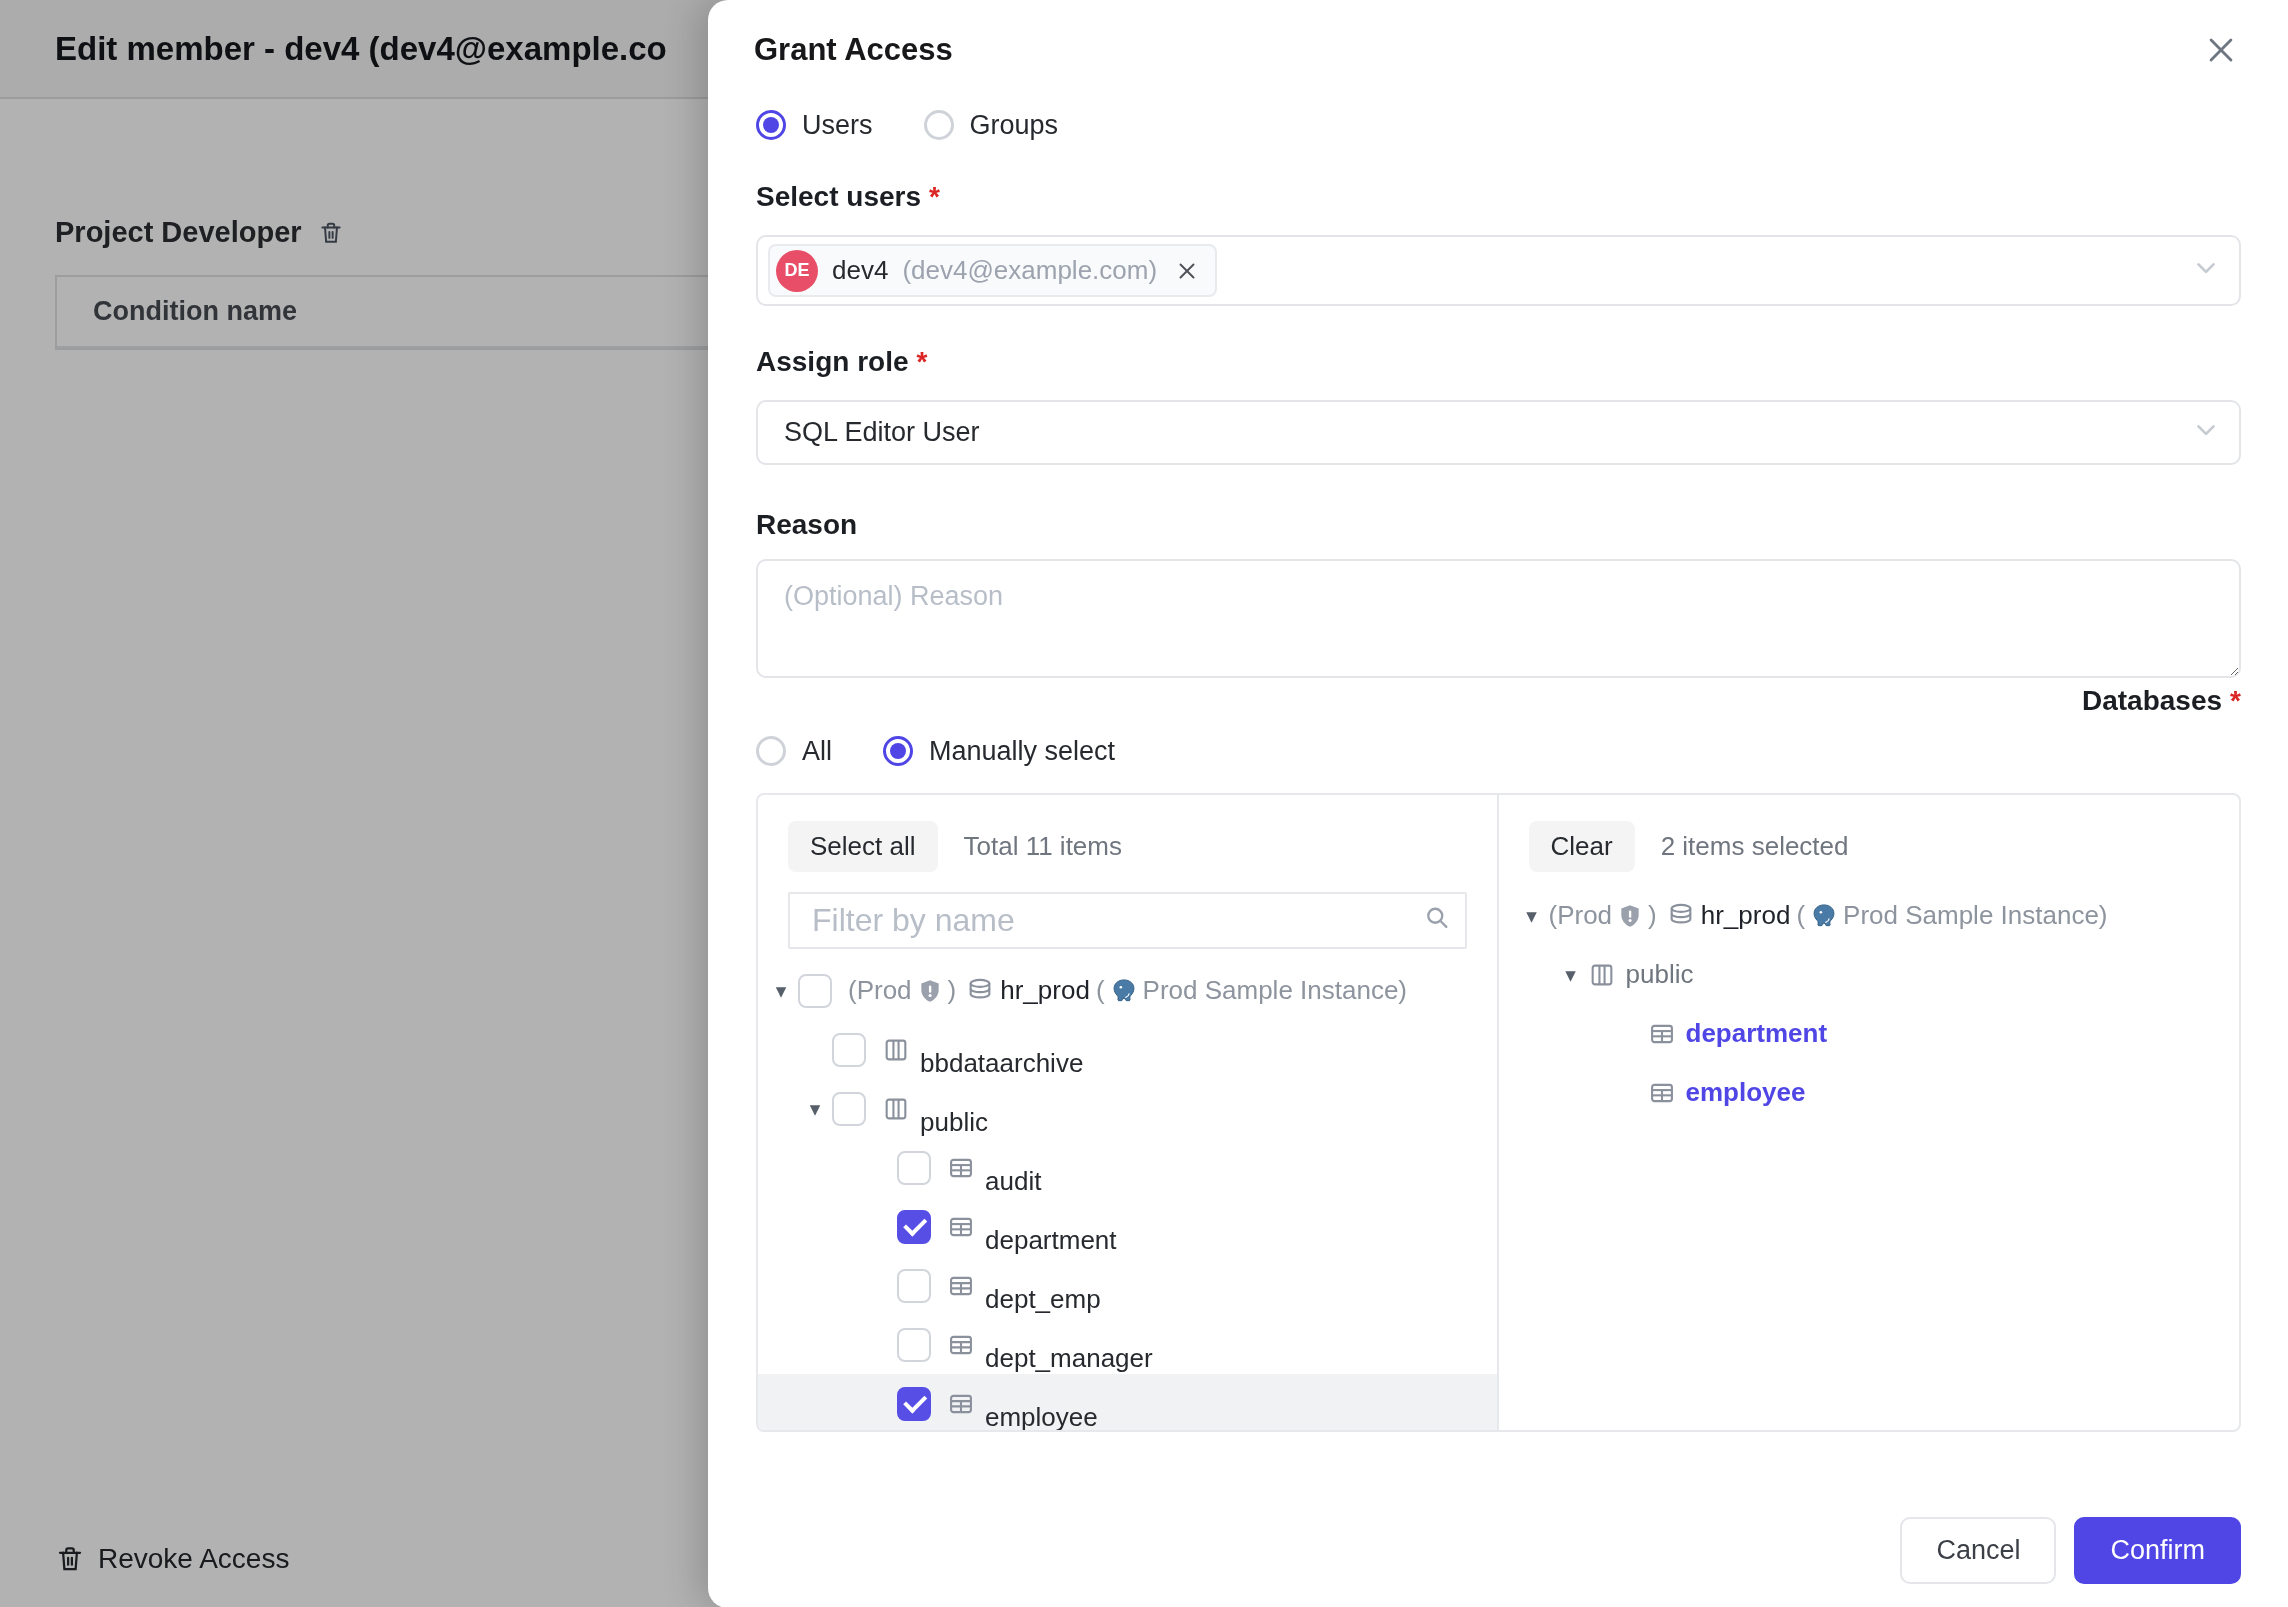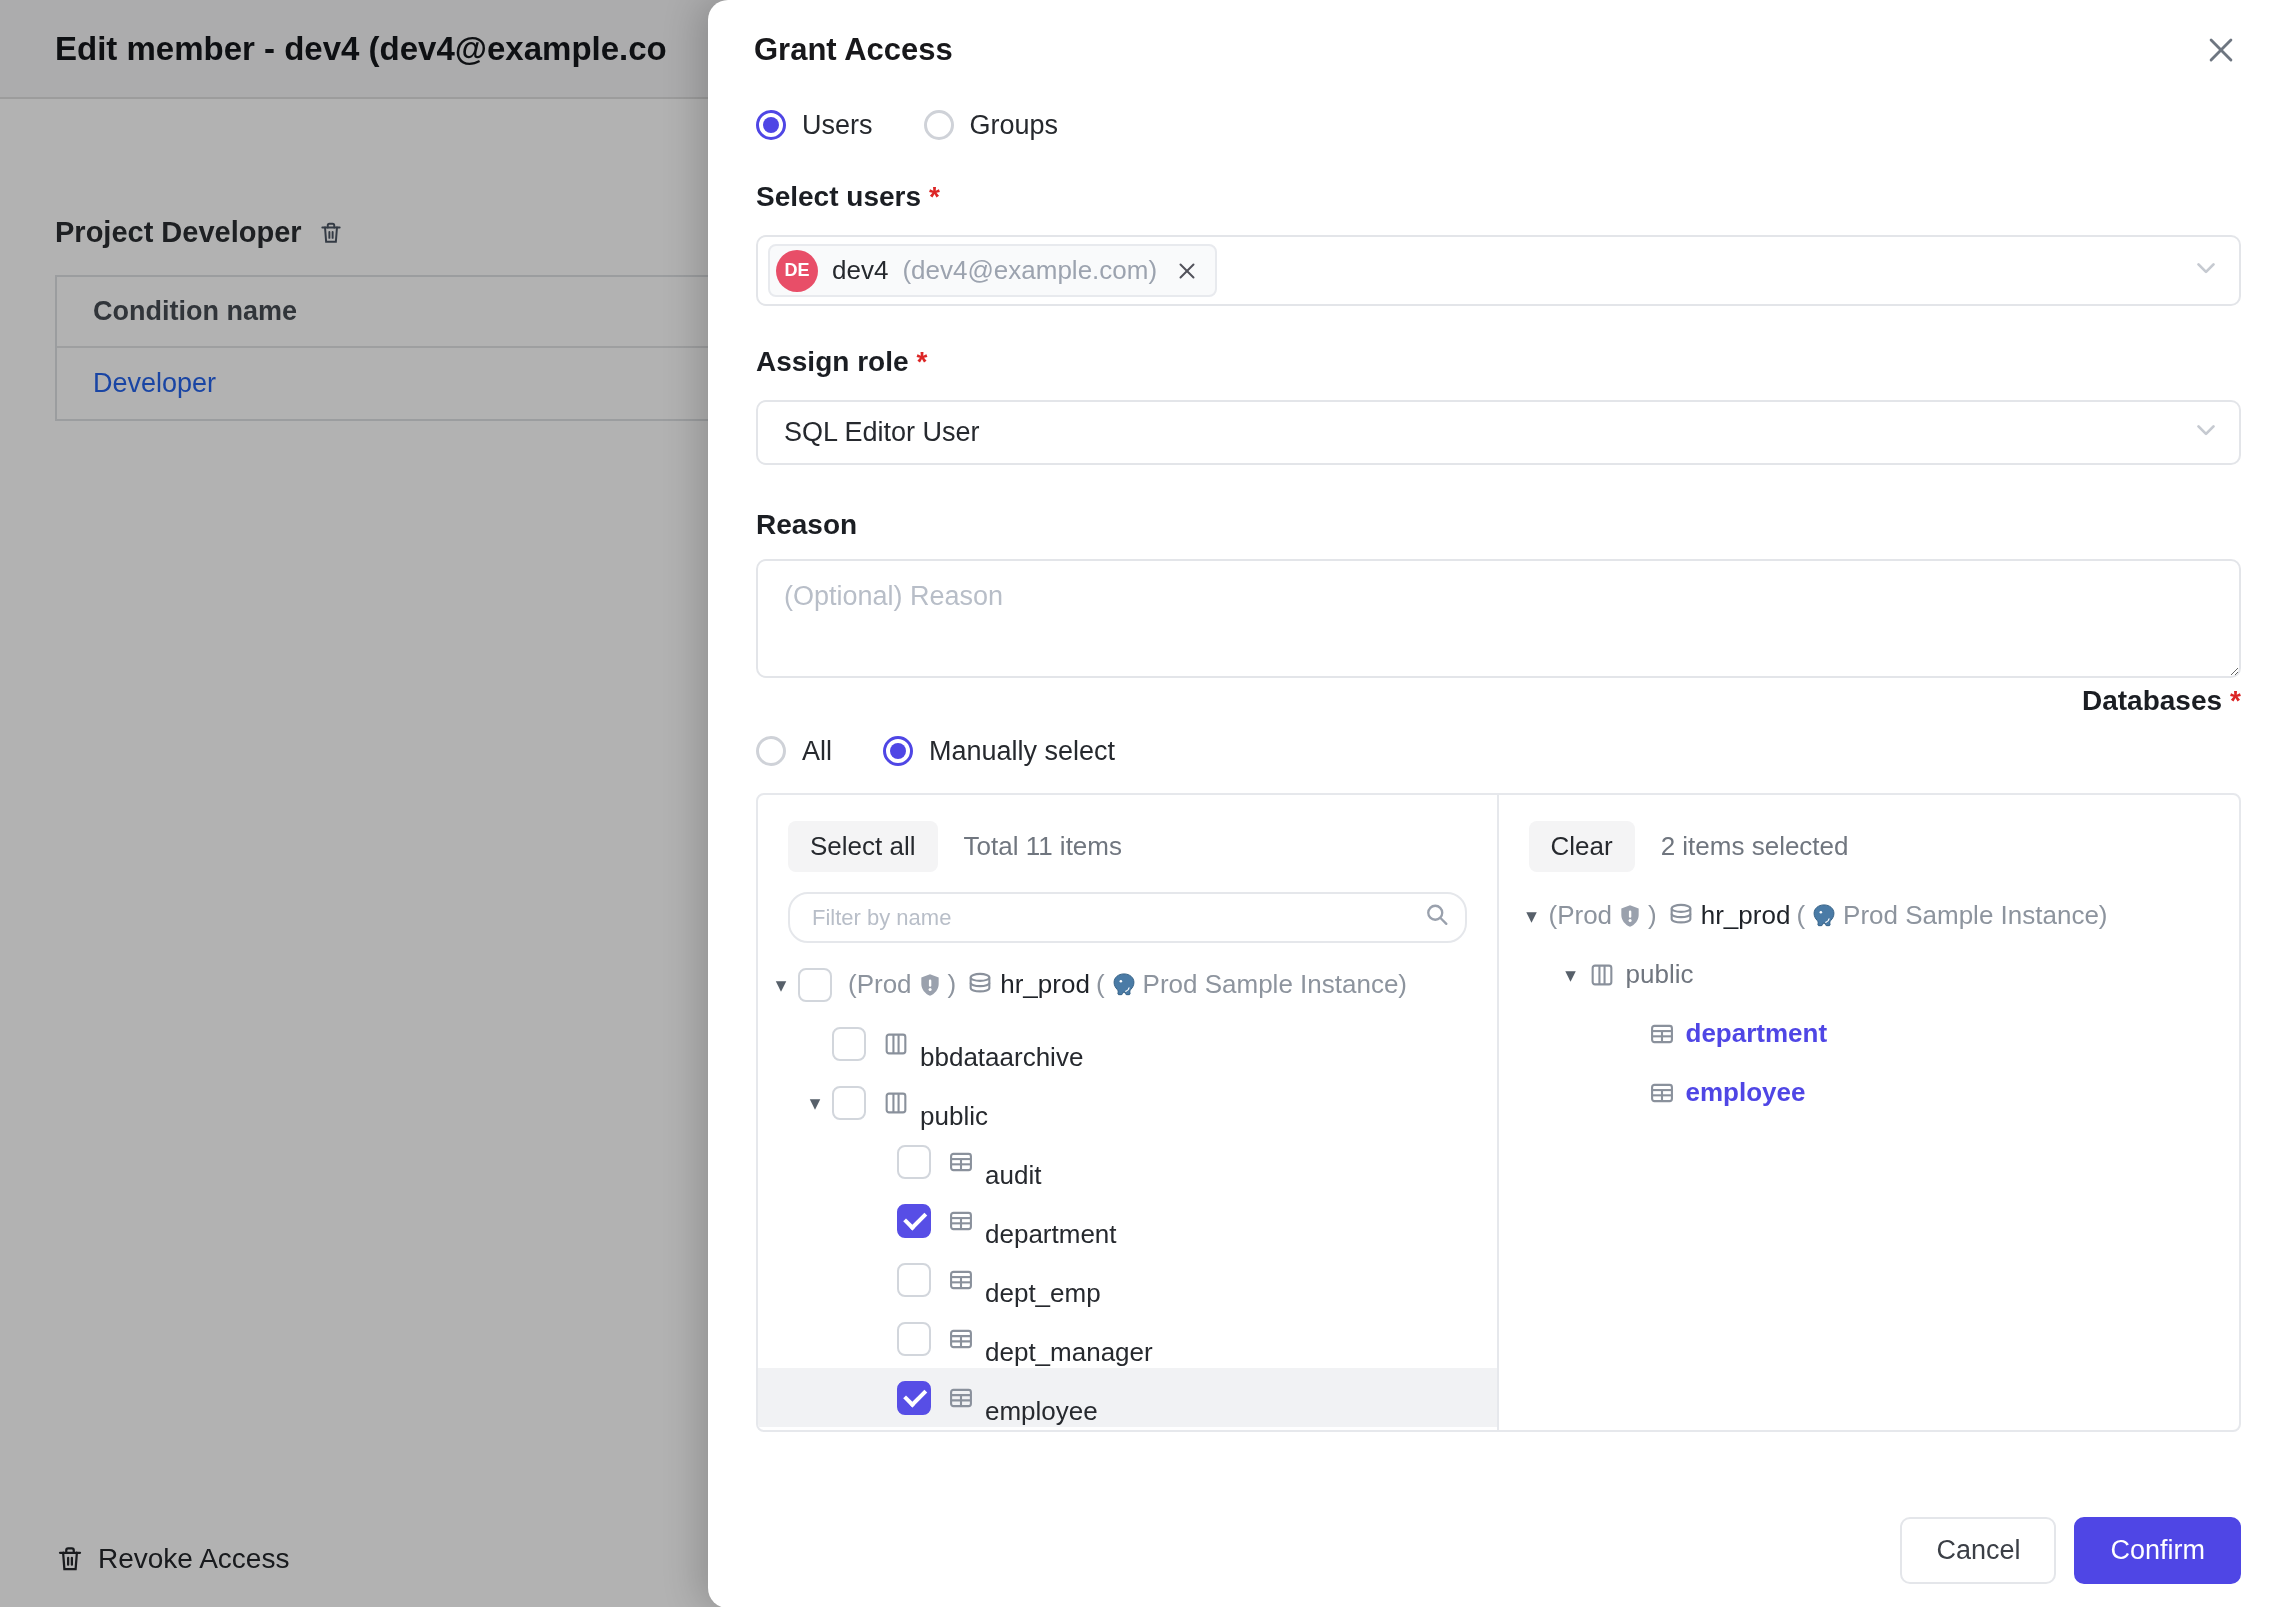--- a/index.html
+++ b/index.html
@@ -65,22 +65,22 @@
     padding:20px 26px; font-size:27px; font-family:inherit; color:#26292e; resize:vertical; outline:none; }
   .reason-ta::placeholder { color:#b8bec8; }
   
   .transfer { display:flex; height:639px; border:2px solid #e6e8ec; border-radius:8px; overflow:hidden; background:#fff; }
   .t-col { flex:1 1 50%; min-width:0; position:relative; overflow:hidden; }
   .t-col.src { border-right:2px solid #e6e8ec; }
   .t-head { display:flex; align-items:center; gap:26px; margin:24px 30px 0; height:55px; }
   .pill-btn { background:#f4f4f5; border-radius:8px; padding:10px 22px; font-size:26px; color:#26292e; cursor:pointer; }
   .t-count { font-size:26px; color:#70767f; }
   .filter-wrap { position:relative; margin:18px 30px 0; }
-  .filter-input { width:100%; height:51px; border:2px solid #e5e7eb; border-radius:20px;
-    padding:0 61px 0 22px; font-size:22px; font-family:inherit; color:#26292e; outline:none; }
+  .filter-input { width:100%; height:57px; border:2px solid #e5e7eb; border-radius:2px;
+    padding:0 61px 0 22px; font-size:32px; font-family:inherit; color:#26292e; outline:none; }
   .filter-input::placeholder { color:#b8bec8; }
   .search-ic { position:absolute; right:16px; top:50%; transform:translateY(-50%); }
   .tree { margin-top:12px; }
   .trow { display:flex; align-items:center; height:59px; font-size:26px; color:#26292e; cursor:pointer; }
   .trow.hl { background:#f1f2f4; }
   .caret { width:34px; display:flex; justify-content:center; color:#57606a; font-size:21px; flex:0 0 auto; cursor:pointer; }
   .caret::before { content:"▾"; }
   .caret-sp { width:34px; flex:0 0 auto; }
   .cb { width:34px; height:34px; border:2px solid #d2d6dc; border-radius:8px; background:#fff;
     margin-right:16px; flex:0 0 auto; display:flex; align-items:center; justify-content:center; cursor:pointer; }
@@ -117,23 +117,20 @@
       <svg class="ic" width="26" height="26" viewBox="0 0 24 24" fill="none" stroke="#4b5563" stroke-width="1.8" stroke-linecap="round">
           <path d="M4 7h16"></path>
           <path d="M9 7V5a1.5 1.5 0 0 1 1.5-1.5h3A1.5 1.5 0 0 1 15 5v2"></path>
           <path d="M6.5 7l1 13h9l1-13"></path>
           <line x1="10.5" y1="11" x2="10.5" y2="16.5"></line>
           <line x1="13.5" y1="11" x2="13.5" y2="16.5"></line>
         </svg>
     </div>
     <div class="cond-table">
       <div class="cond-th">Condition name</div>
-      <div class="cond-td">
-        <span class="link-blue">Developer</span>
-      </div>
     </div>
   </div>
 
   <div class="page-footer">
     <svg class="ic" width="30" height="30" viewBox="0 0 24 24" fill="none" stroke="#24272b" stroke-width="1.8" stroke-linecap="round">
         <path d="M4 7h16"></path>
         <path d="M9 7V5a1.5 1.5 0 0 1 1.5-1.5h3A1.5 1.5 0 0 1 15 5v2"></path>
         <path d="M6.5 7l1 13h9l1-13"></path>
         <line x1="10.5" y1="11" x2="10.5" y2="16.5"></line>
         <line x1="13.5" y1="11" x2="13.5" y2="16.5"></line>

